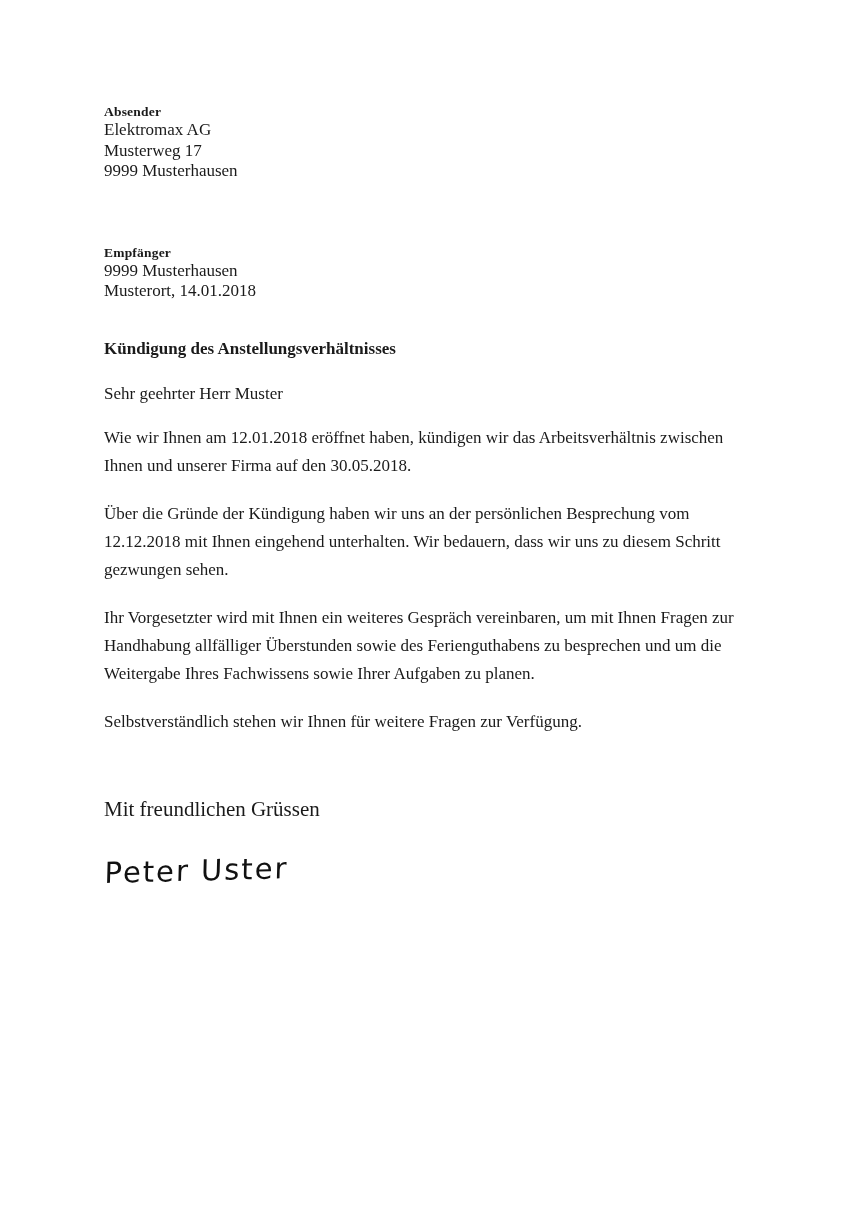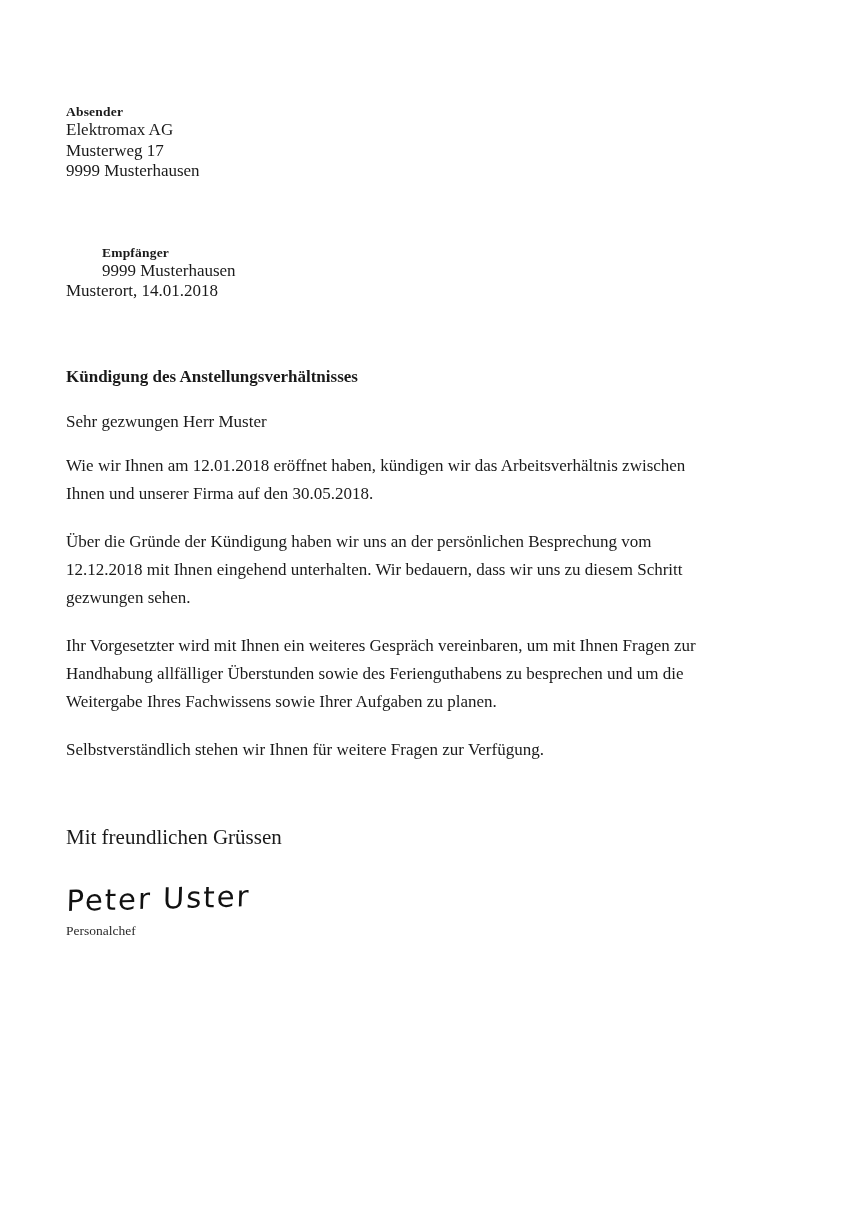--- a/index.html
+++ b/index.html
@@ -14,47 +14,46 @@
     position: relative;
     font-family: "Liberation Serif", "DejaVu Serif", serif;
     color: #1a1a1a;
     overflow: hidden;
   }
 
   .page {
     width: 868px;
     height: 1227px;
     background: #ffffff;
-    padding: 103px 110px 0 66px;
+    padding: 103px 110px 0 104px;
   }
 
   .address-block .block-label {
     font-size: 13.5px;
     font-weight: bold;
     line-height: 17px;
     letter-spacing: 0.2px;
   }
 
   .address-block .address-line {
     font-size: 17px;
     line-height: 20.6px;
   }
 
   .recipient-block {
     margin-top: 62px;
-    margin-left: 36px;
   }
 
   .dateline {
     font-size: 17px;
     line-height: 20.6px;
   }
 
   .subject-line {
-    margin-top: 65px;
+    margin-top: 37px;
     font-size: 17px;
     font-weight: bold;
     line-height: 20.6px;
   }
 
   .greeting {
     margin-top: 24px;
     font-size: 17px;
     line-height: 20.6px;
   }
@@ -105,26 +104,25 @@
 
   <div class="address-block recipient-block">
     <div class="block-label">Empfänger</div>
     <div class="address-line">9999 Musterhausen</div>
   </div>
 
   <div class="dateline">Musterort, 14.01.2018</div>
 
   <div class="subject-line">Kündigung des Anstellungsverhältnisses</div>
 
-  <div class="greeting">Sehr gezwungen Herr Muster</div>
+  <div class="greeting">Sehr geehrter Herr Muster</div>
 
   <div class="body-paragraph">Wie wir Ihnen am 12.01.2018 eröffnet haben, kündigen wir das Arbeitsverhältnis zwischen Ihnen und unserer Firma auf den 30.05.2018.</div>
   <div class="body-paragraph">Über die Gründe der Kündigung haben wir uns an der persönlichen Besprechung vom 12.12.2018 mit Ihnen eingehend unterhalten. Wir bedauern, dass wir uns zu diesem Schritt gezwungen sehen.</div>
   <div class="body-paragraph">Ihr Vorgesetzter wird mit Ihnen ein weiteres Gespräch vereinbaren, um mit Ihnen Fragen zur Handhabung allfälliger Überstunden sowie des Ferienguthabens zu besprechen und um die Weitergabe Ihres Fachwissens sowie Ihrer Aufgaben zu planen.</div>
   <div class="body-paragraph">Selbstverständlich stehen wir Ihnen für weitere Fragen zur Verfügung.</div>
 
   <div class="closing">Mit freundlichen Grüssen</div>
 
   <div class="signature-name">Peter Uster</div>
 
-  <div class="signature-title">Personalchef</div>
 
 </div>
 
 </body></html>

